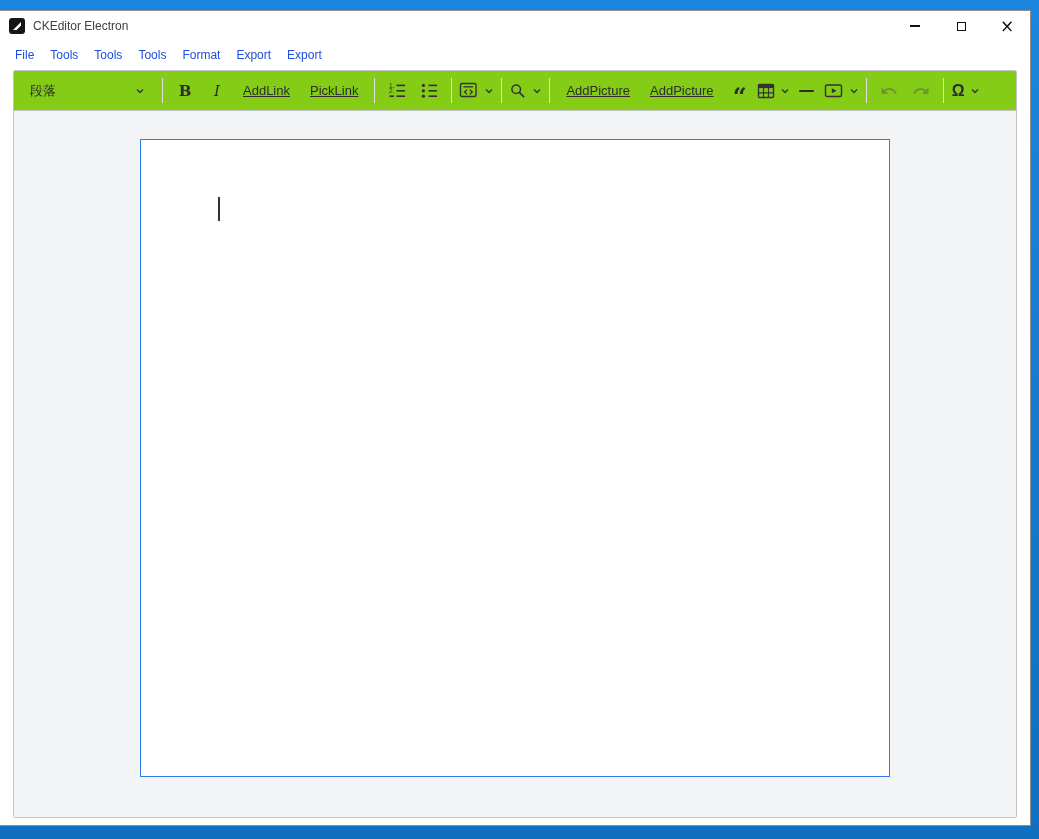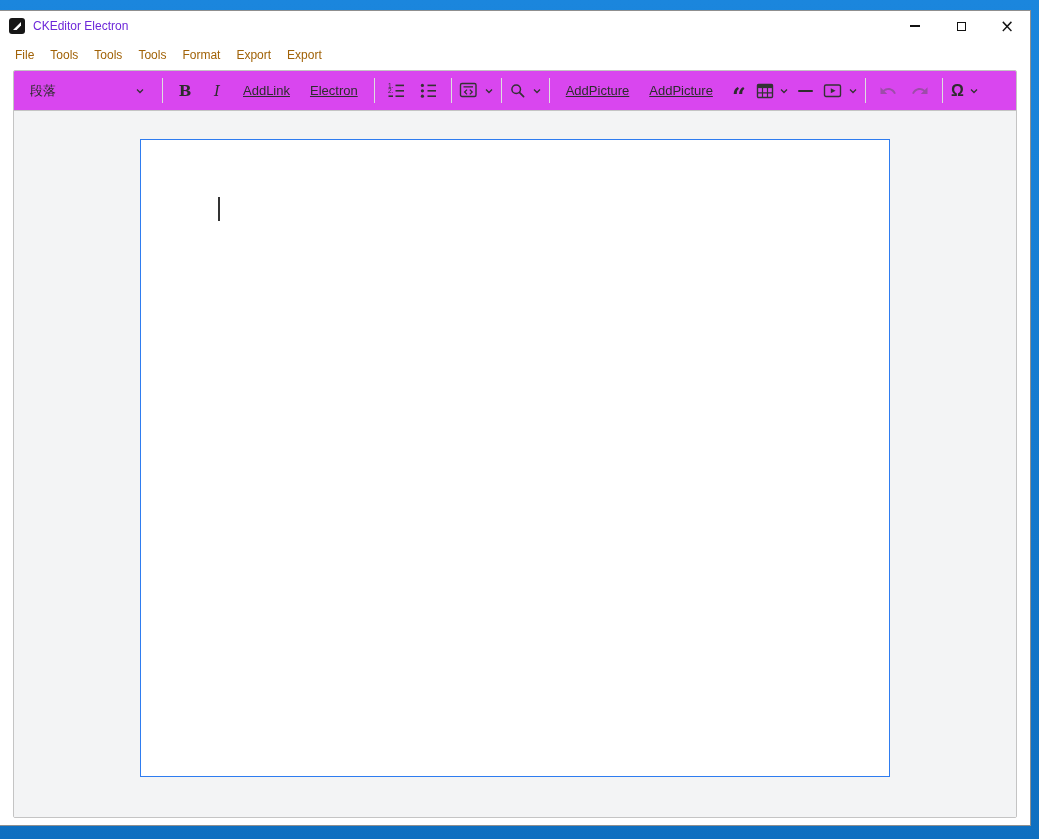--- a/index.html
+++ b/index.html
@@ -18,39 +18,39 @@
   }
   .titlebar { height: 30px; display: flex; align-items: center; padding-left: 9px; flex: none; }
   .app-icon {
     width: 16px; height: 16px; background: #161616; border-radius: 3px;
     margin-right: 8px; position: relative; flex: none;
   }
   .app-icon .nib {
     position: absolute; left: 4px; top: 4px; width: 8px; height: 8px;
     background: #fff; clip-path: polygon(0 100%, 100% 0, 100% 45%, 45% 100%);
   }
-  .win-title { font-size: 12px; color: #6d28d9; }
+  .win-title { font-size: 12px; color: #404040; }
   .win-controls { margin-left: auto; display: flex; height: 100%; }
   .ctrl { width: 46px; height: 30px; display: flex; align-items: center; justify-content: center; color: #111; }
   .min-bar { width: 10px; height: 1.5px; background: #111; }
   .max-box { width: 9px; height: 9px; border: 1.2px solid #111; }
   .close-glyph { font-size: 17px; line-height: 1; font-family: "DejaVu Sans", sans-serif; }
 
   
   .menubar { height: 27px; display: flex; align-items: center; padding-left: 7px; flex: none; }
-  .menu-item { padding: 5px 8px; font-size: 12px; color: #a16207; cursor: default; }
+  .menu-item { padding: 5px 8px; font-size: 12px; color: #1d4ed8; cursor: default; }
 
   
   .editor-widget {
     margin: 2px 13px 7px 13px; flex: 1;
     border: 1px solid var(--toolbar-border, #c4c4c4); border-radius: 2px;
     display: flex; flex-direction: column; overflow: hidden;
   }
   .toolbar {
-    height: 40px; flex: none; background: #d946ef;
+    height: 40px; flex: none; background: #84cc16;
     border-bottom: 1px solid var(--toolbar-border, #c4c4c4);
     display: flex; align-items: center; padding: 0 5px;
   }
   .tb-btn {
     height: 32px; min-width: 30px; border-radius: 2px; margin: 0 1px;
     display: inline-flex; align-items: center; justify-content: center;
     color: #2d2d2d; font-size: 13px; cursor: default; flex: none;
   }
   .tb-text { padding: 0 9px; text-decoration: underline; }
   .tb-sep { width: 1px; height: 25px; background: #dedede; margin: 0 6px; flex: none; }
@@ -132,21 +132,21 @@
       <div class="tb-sep"></div>
 
       <div class="tb-btn">
         <span class="bold-glyph">B</span>
       </div>
       <div class="tb-btn">
         <span class="italic-glyph">I</span>
       </div>
 
       <div class="tb-btn tb-text">AddLink</div>
-      <div class="tb-btn tb-text">Electron</div>
+      <div class="tb-btn tb-text">PickLink</div>
 
       <div class="tb-sep"></div>
 
       <div class="tb-btn">
         <span>
           <svg width="19" height="19" viewBox="0 0 19 19" fill="#333">
             <text x="1" y="7" font-size="6.5" font-family="Liberation Sans, sans-serif">1.</text>
             <text x="1" y="12.4" font-size="6.5" font-family="Liberation Sans, sans-serif">2.</text>
             <rect x="8.5" y="3.6" width="8.5" height="1.6"></rect>
             <rect x="8.5" y="9" width="8.5" height="1.6"></rect>

